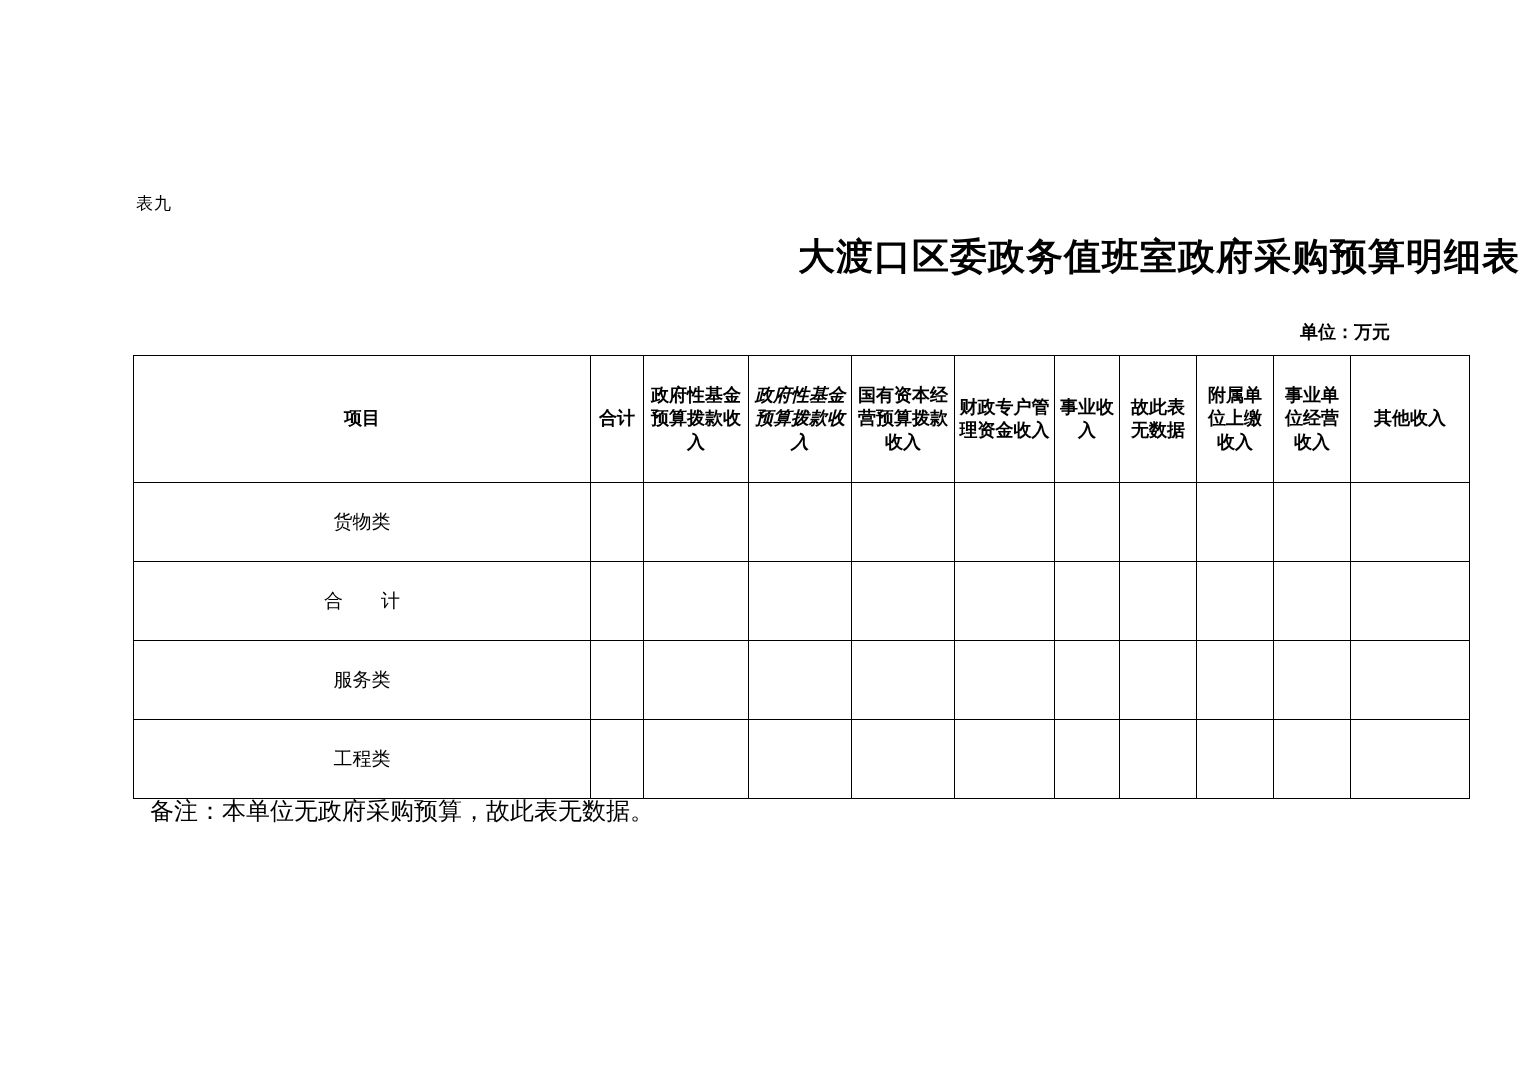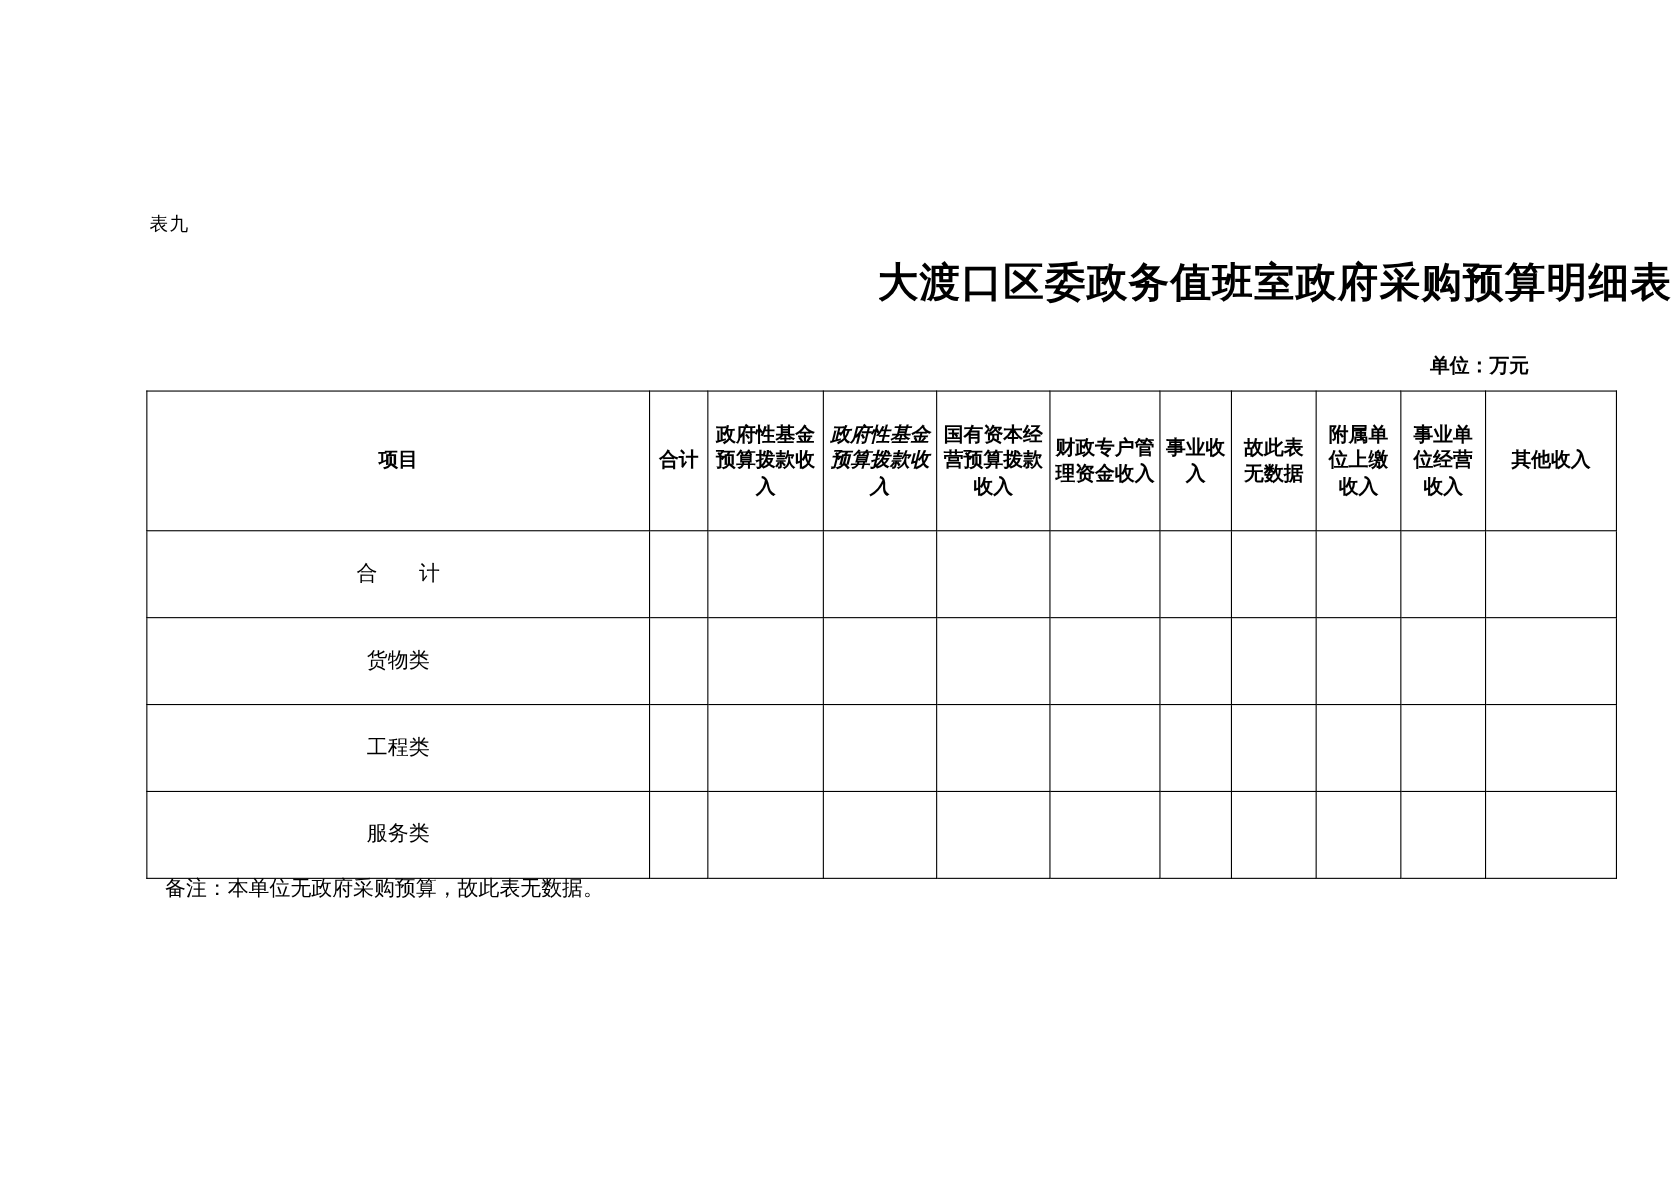--- a/index.html
+++ b/index.html
@@ -86,21 +86,21 @@
   th.col-d { width: 93px; }
   th.col-e { width: 58px; }
   th.col-f { width: 70px; }
   th.col-g { width: 70px; }
   th.col-h { width: 70px; }
   th.col-i { width: 112px; }
   .remark {
     position: absolute;
     left: 150px;
     top: 785px;
-    font-size: 19px;
+    font-size: 24px;
     font-family: "Liberation Sans", "DejaVu Sans", sans-serif;
   }
 </style>
 </head>
 <body>
 
 <div class="page">
 
   <div class="sheet-label">表九</div>
 
@@ -119,34 +119,47 @@
         <th class="col-d">财政专户管理资金收入</th>
         <th class="col-e">事业收入</th>
         <th class="col-f">故此表无数据</th>
         <th class="col-g">附属单位上缴收入</th>
         <th class="col-h">事业单位经营收入</th>
         <th class="col-i">其他收入</th>
       </tr>
     </thead>
     <tbody>
       <tr>
+        <td class="item-name">货物类</td>
+        <td></td>
+        <td></td>
+        <td></td>
+        <td></td>
+        <td></td>
+        <td></td>
+        <td></td>
+        <td></td>
+        <td></td>
+        <td></td>
+      </tr>
+      <tr>
         <td class="item-name">合　　计</td>
         <td></td>
         <td></td>
         <td></td>
         <td></td>
         <td></td>
         <td></td>
         <td></td>
         <td></td>
         <td></td>
         <td></td>
       </tr>
       <tr>
-        <td class="item-name">货物类</td>
+        <td class="item-name">服务类</td>
         <td></td>
         <td></td>
         <td></td>
         <td></td>
         <td></td>
         <td></td>
         <td></td>
         <td></td>
         <td></td>
         <td></td>
@@ -157,31 +170,18 @@
         <td></td>
         <td></td>
         <td></td>
         <td></td>
         <td></td>
         <td></td>
         <td></td>
         <td></td>
         <td></td>
       </tr>
-      <tr>
-        <td class="item-name">服务类</td>
-        <td></td>
-        <td></td>
-        <td></td>
-        <td></td>
-        <td></td>
-        <td></td>
-        <td></td>
-        <td></td>
-        <td></td>
-        <td></td>
-      </tr>
     </tbody>
   </table>
 
   <div class="remark">备注：本单位无政府采购预算，故此表无数据。</div>
 
 </div>
 
 </body></html>

